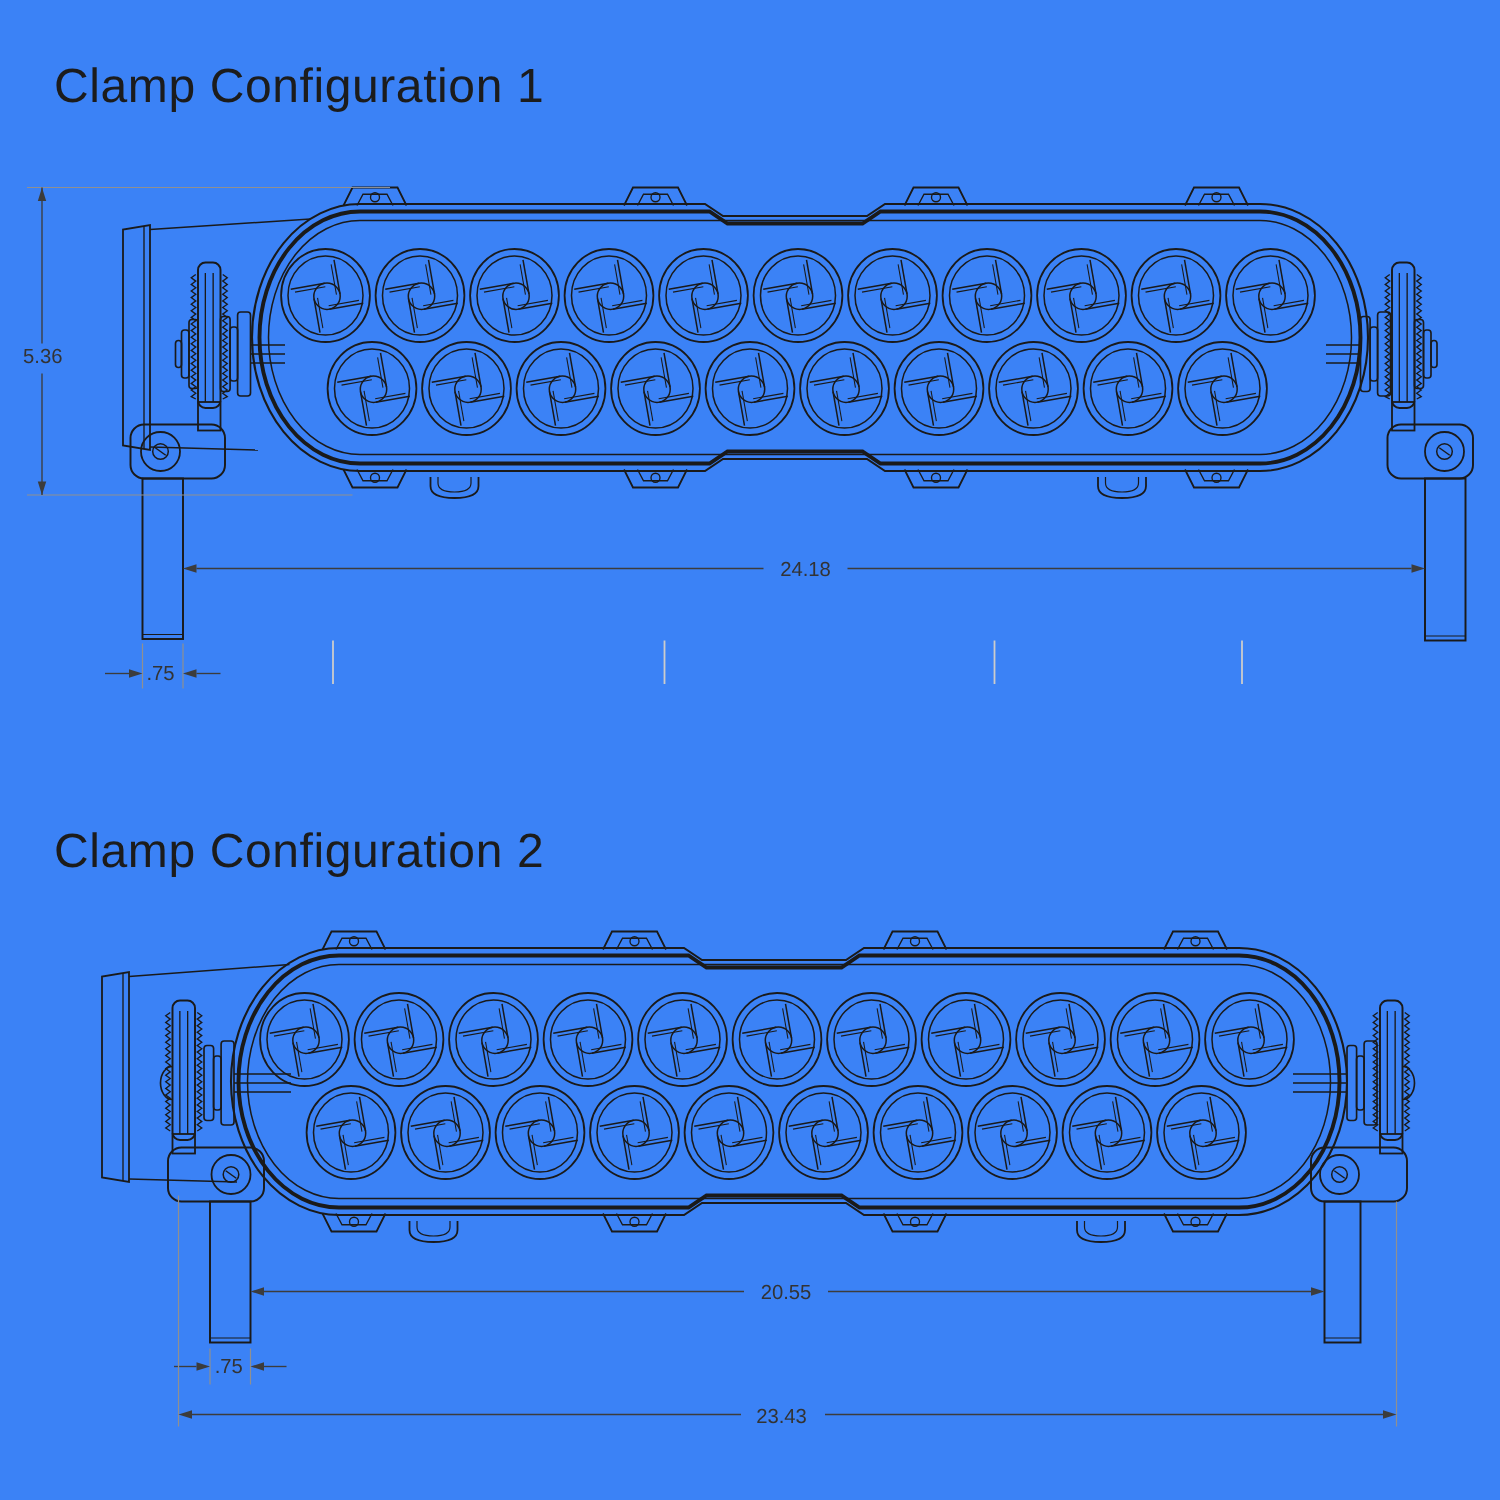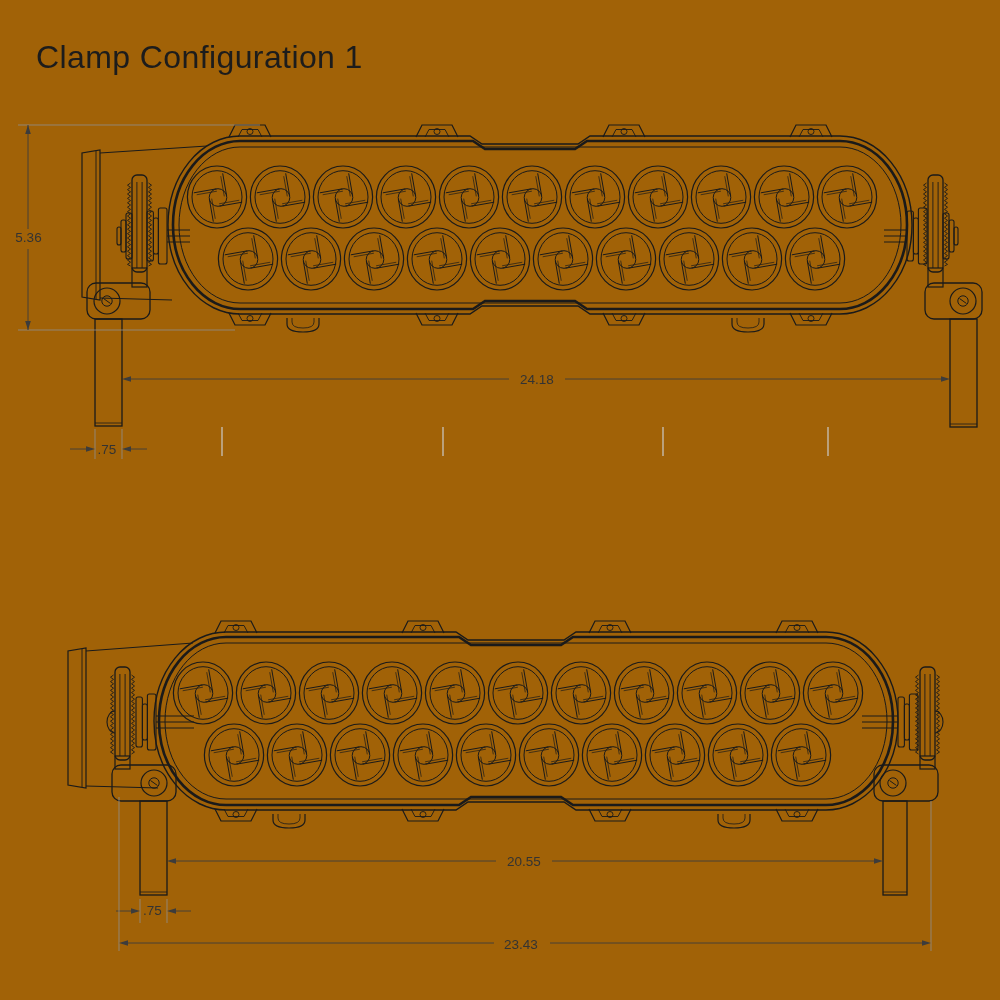--- a/index.html
+++ b/index.html
@@ -1,28 +1,29 @@
 <!DOCTYPE html>
 <html><head>
 <meta charset="utf-8">
 <style>
   html,body{margin:0;padding:0;background:#fff;}
-  .page{position:relative;width:1000px;height:1000px;background:#a16207;overflow:hidden;
+  .page{position:relative;width:1000px;height:1000px;background:#3b82f6;overflow:hidden;
         font-family:"Liberation Sans",sans-serif;}
   .title{position:absolute;left:36px;margin:0;font-weight:400;font-size:32px;
          letter-spacing:.4px;color:#1c1c1c;font-family:"Liberation Sans",sans-serif;}
   #t1{top:39px;} #t2{top:549px;}
   svg{position:absolute;top:0;left:0;}
   .dim-text{font-family:"Liberation Sans",sans-serif;font-size:13.5px;fill:#333;}
 </style>
 </head>
 <body>
 
 <div class="page">
   <h2 class="title" id="t1">Clamp Configuration 1</h2>
+  <h2 class="title" id="t2">Clamp Configuration 2</h2>
 
   <svg width="1000" height="1000" viewBox="0 0 1000 1000">
     <g id="bar1">
         <path d="M 100 150 L 100 300 L 82 297 L 82 153 Z" fill="none" stroke="#1a1a1a" stroke-width="1.2"></path>
         <line x1="96" y1="151" x2="96" y2="299" stroke="#1a1a1a" stroke-width="0.9"></line>
         <line x1="100" y1="153" x2="207" y2="146" stroke="#1a1a1a" stroke-width="1"></line>
         <line x1="100" y1="298" x2="172" y2="300" stroke="#1a1a1a" stroke-width="1"></line>
         <path d="M 240 136 L 470 136 L 482 144 L 578 144 L 590 136 L 840 136 A 72 89 0 0 1 840 314 L 590 314 L 578 306 L 482 306 L 470 314 L 240 314 A 72 89 0 0 1 240 136 Z" fill="none" stroke="#1a1a1a" stroke-width="1.4"></path>
         <path d="M 240 141 L 473 141 L 485 149 L 575 149 L 587 141 L 840 141 A 67 84 0 0 1 840 309 L 587 309 L 575 301 L 485 301 L 473 309 L 240 309 A 67 84 0 0 1 240 141 Z" fill="none" stroke="#1a1a1a" stroke-width="2.6"></path>
         <path d="M 240 147 L 840 147 A 61 78 0 0 1 840 303 L 240 303 A 61 78 0 0 1 240 147 Z" fill="none" stroke="#1a1a1a" stroke-width="1"></path>

